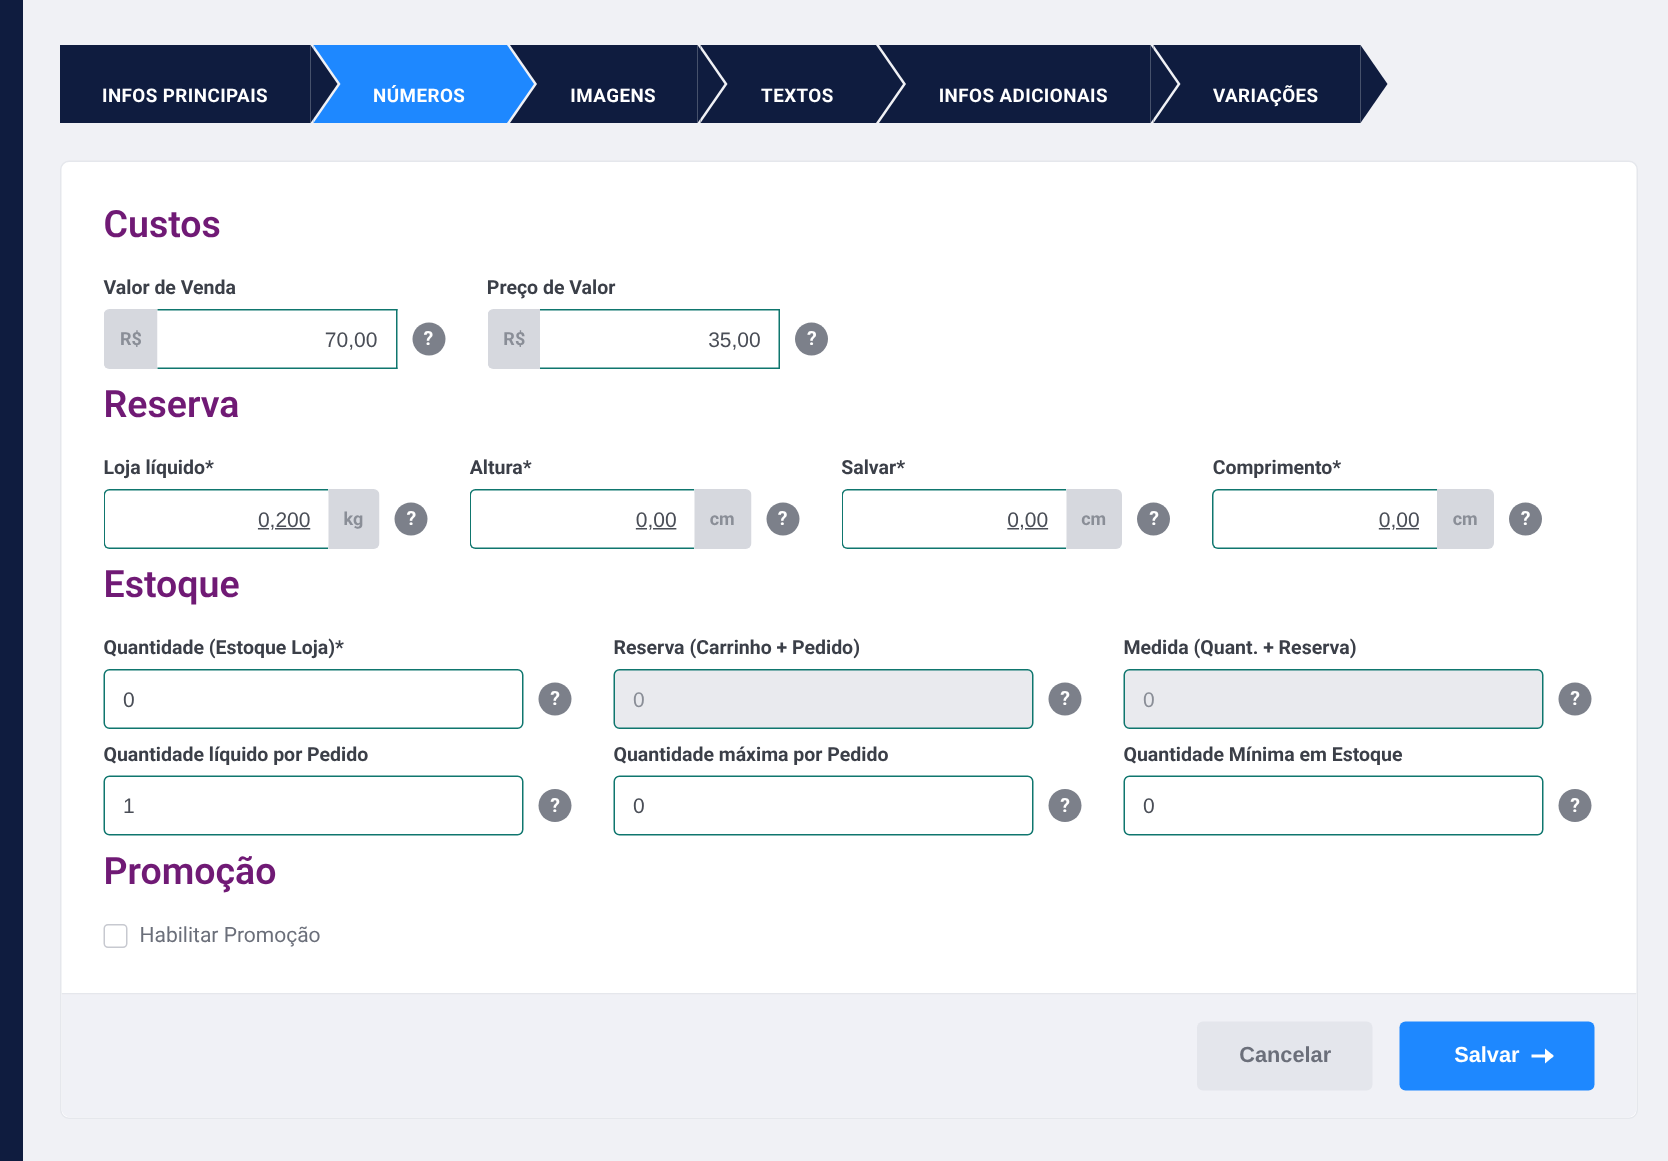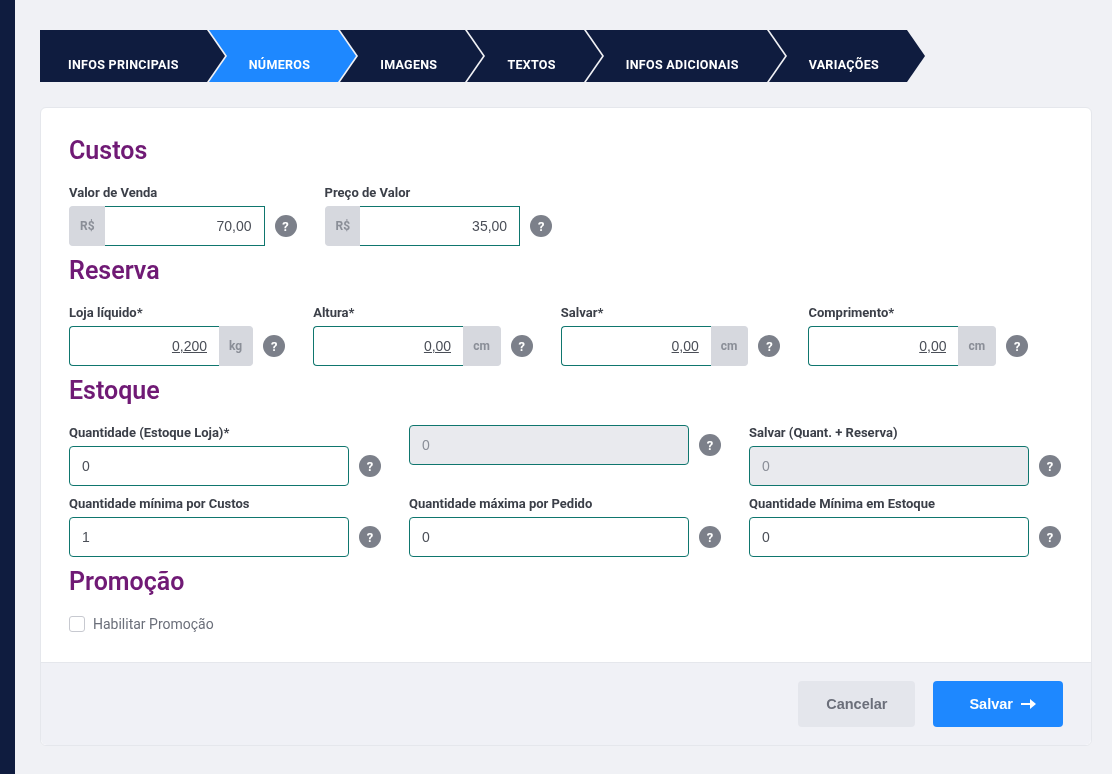--- a/index.html
+++ b/index.html
@@ -321,36 +321,37 @@
     <h2 class="section">Estoque</h2>
     <div class="row">
       <div class="field w-stock">
         <label>Quantidade (Estoque Loja)*</label>
         <div class="input-wrap">
           <input type="text" value="0" style="">
           <span class="help">?</span>
         </div>
       </div>
       <div class="field w-stock">
+        <label>Reserva (Carrinho + Pedido)</label>
         <div class="input-wrap">
           <input type="text" disabled="" class="disabled" value="0" style="">
           <span class="help">?</span>
         </div>
       </div>
       <div class="field w-stock">
-        <label>Salvar (Quant. + Reserva)</label>
+        <label>Medida (Quant. + Reserva)</label>
         <div class="input-wrap">
           <input type="text" disabled="" class="disabled" value="0" style="">
           <span class="help">?</span>
         </div>
       </div>
     </div>
     <div class="row">
       <div class="field w-stock">
-        <label>Quantidade mínima por Custos</label>
+        <label>Quantidade líquido por Pedido</label>
         <div class="input-wrap">
           <input type="text" value="1" style="">
           <span class="help">?</span>
         </div>
       </div>
       <div class="field w-stock">
         <label>Quantidade máxima por Pedido</label>
         <div class="input-wrap">
           <input type="text" value="0" style="">
           <span class="help">?</span>

